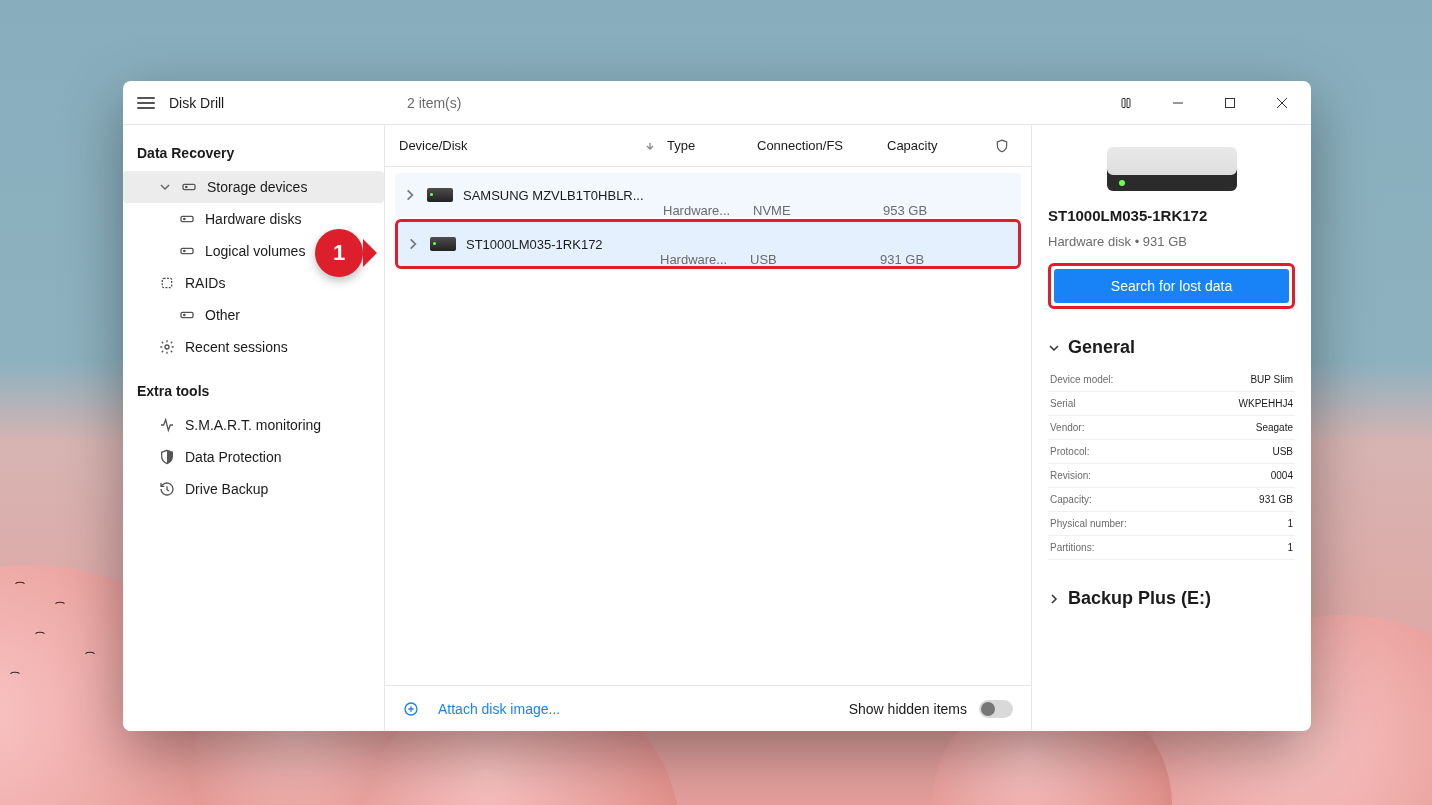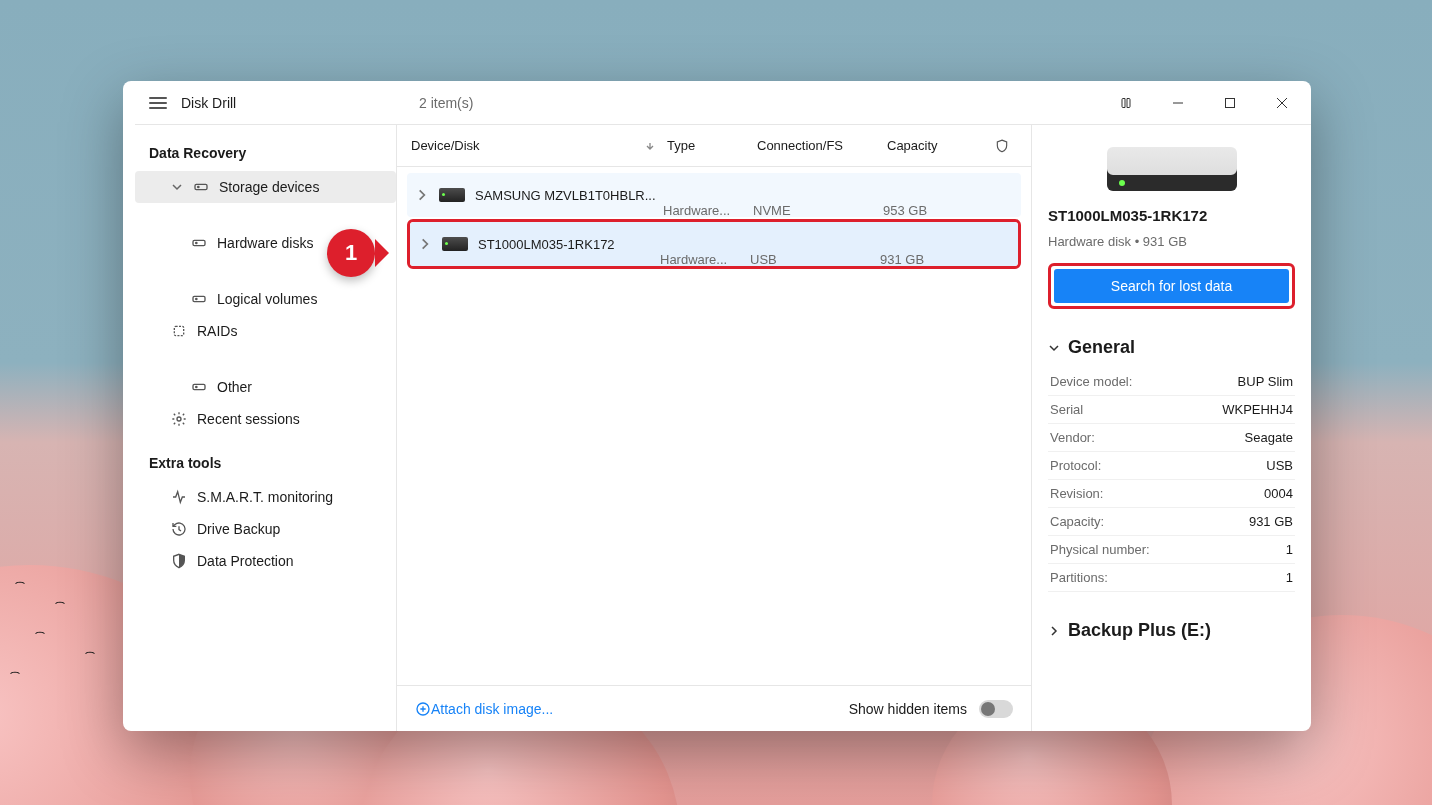--- a/index.html
+++ b/index.html
@@ -17,36 +17,36 @@
   *{box-sizing:border-box;font-family:"Segoe UI",Arial,sans-serif;}
   body{margin:0;width:1432px;height:805px;overflow:hidden;background:linear-gradient(#88aebd,#8db1bf 45%,#d7b4b2 55%,#e59e9b);position:relative;}
   .clouds{position:absolute;bottom:0;left:0;right:0;height:420px;pointer-events:none;}
   .cloud{position:absolute;border-radius:50%;background:radial-gradient(circle at 40% 30%,#f8c3c2,#e59590 60%,#c57d7a 90%);}
   .c1{width:500px;height:500px;left:-220px;bottom:-260px;}
   .c2{width:260px;height:260px;left:190px;bottom:-100px;}
   .c3{width:320px;height:320px;left:360px;bottom:-190px;}
   .c4{width:420px;height:420px;right:-120px;bottom:-230px;}
   .c5{width:240px;height:240px;right:260px;bottom:-120px;}
   .bird{position:absolute;font-size:14px;color:#1a1a1a;}
-  .window{position:absolute;left:123px;top:81px;width:1188px;height:650px;background:var(--win);border-radius:8px;box-shadow:0 20px 60px rgba(0,0,0,.35);overflow:hidden;display:flex;flex-direction:column;padding-left:12px;}
+  .window{position:absolute;left:123px;top:81px;width:1188px;height:650px;background:var(--win);border-radius:8px;box-shadow:0 20px 60px rgba(0,0,0,.35);overflow:hidden;display:flex;flex-direction:column;}
   .titlebar{height:44px;display:flex;align-items:center;border-bottom:1px solid var(--border);}
   .tb-left{display:flex;align-items:center;gap:14px;padding-left:14px;width:262px;}
   .hamb{width:18px;display:flex;flex-direction:column;gap:3px;}
   .hamb span{height:2px;background:#555;border-radius:1px;}
   .app-title{font-size:14px;color:var(--text);}
   .tb-mid{flex:1;padding-left:22px;font-size:14px;color:var(--muted);}
   .tb-right{display:flex;align-items:center;gap:6px;padding-right:6px;}
   .win-btn{width:46px;height:44px;display:flex;align-items:center;justify-content:center;color:#333;}
   .win-btn svg{width:12px;height:12px;}
   .content{flex:1;display:flex;min-height:0;}
   .sidebar{width:262px;border-right:1px solid var(--border);padding-top:14px;background:var(--win);}
   .sec-title{font-weight:600;font-size:14px;color:var(--text);padding:6px 14px 10px;}
   .nav-item{display:flex;align-items:center;gap:10px;padding:8px 14px 8px 36px;font-size:14px;color:var(--text);border-radius:4px;}
   .nav-item.lvl1{padding-left:36px;}
-  .nav-item.lvl2{padding-left:56px;margin-top:24px;}
+  .nav-item.lvl2{padding-left:56px;}
   .nav-item.active{background:#ececec;}
   .chev{width:12px;height:12px;flex:0 0 12px;}
   .ic{width:16px;height:16px;flex:0 0 16px;color:#555;}
   .main{flex:1;display:flex;min-height:0;}
   .table-wrap{flex:1;display:flex;flex-direction:column;min-width:0;}
   .thead{display:flex;align-items:center;height:42px;border-bottom:1px solid var(--border);padding:0 14px;font-size:13px;color:var(--text);gap:0;}
   .col-dev{flex:1;display:flex;align-items:center;gap:8px;}
   .col-type{width:90px;color:var(--text);}
   .col-conn{width:130px;}
   .col-cap{width:100px;}
@@ -58,32 +58,32 @@
   .row .expand{width:14px;height:14px;color:#777;flex:0 0 14px;}
   .driveic{width:26px;height:14px;border-radius:2px;background:linear-gradient(#4d4d4d,#222);position:relative;flex:0 0 26px;}
   .driveic::after{content:"";position:absolute;left:3px;top:5px;width:3px;height:3px;border-radius:50%;background:#6cff4e;}
   .row .col-type,.row .col-conn,.row .col-cap{color:var(--muted);margin-top:30px;}
   .row.hov{background:var(--row-hover);}
   .row.sel{background:var(--row-sel);}
   .hl-box{border:3px solid var(--hl);border-radius:6px;padding:0;margin:2px 0;}
   .badge{position:absolute;width:48px;height:48px;background:var(--hl);color:#fff;font-weight:700;font-size:22px;display:flex;align-items:center;justify-content:center;border-radius:50% 50% 50% 50%;box-shadow:0 4px 10px rgba(0,0,0,.25);}
   .badge::before{content:"";position:absolute;right:-14px;top:10px;border:14px solid transparent;border-left-color:var(--hl);border-right:0;transform:rotate(0deg);}
   .footer{height:46px;border-top:1px solid var(--border);display:flex;align-items:center;justify-content:space-between;padding:0 18px;font-size:14px;}
-  .attach{color:var(--blue);display:flex;align-items:center;gap:0;}
+  .attach{color:var(--blue);display:flex;align-items:center;gap:19px;}
   .toggle{width:34px;height:18px;background:#d9d9d9;border-radius:9px;position:relative;}
   .toggle::after{content:"";position:absolute;left:2px;top:2px;width:14px;height:14px;background:#777;border-radius:50%;}
   .right-pane{width:280px;border-left:1px solid var(--border);padding:22px 16px 10px;display:flex;flex-direction:column;gap:10px;overflow:auto;}
   .hdd-big{align-self:center;width:130px;height:44px;border-radius:6px;background:linear-gradient(#e9e9e9,#d8d8d8);position:relative;margin-bottom:6px;box-shadow:inset 0 -16px 0 #2b2b2b;}
   .hdd-big::after{content:"";position:absolute;left:12px;bottom:5px;width:6px;height:6px;border-radius:50%;background:#6cff4e;}
   .sel-name{font-weight:600;font-size:15px;color:var(--text);}
   .sel-sub{font-size:13px;color:var(--muted);}
   .hl-btn-wrap{border:3px solid var(--hl);border-radius:6px;padding:3px;margin-top:4px;}
   .blue-btn{background:var(--blue);color:#fff;font-size:14px;border:none;width:100%;height:34px;border-radius:3px;}
   .sect-toggle{display:flex;align-items:center;gap:8px;font-weight:600;font-size:18px;margin-top:18px;color:var(--text);}
-  .kv{display:flex;justify-content:space-between;font-size:13px;padding:6px 2px;border-bottom:1px solid #f0f0f0;text-align:center;}
+  .kv{display:flex;justify-content:space-between;font-size:10px;padding:6px 2px;border-bottom:1px solid #f0f0f0;text-align:center;}
   .kv .k{color:var(--muted);}
   .kv .v{color:var(--text);}
   .show-hidden{display:flex;align-items:center;gap:12px;color:var(--text);}
 </style>
 </head>
 <body>
 
 <div class="clouds">
   <div class="cloud c1"></div>
     <div class="cloud c2"></div>
@@ -181,33 +181,33 @@
         <span>Recent sessions</span>
       </div>
       <div class="sec-title" style="margin-top:14px">Extra tools</div>
       <div class="nav-item lvl1">
         <svg class="ic" viewBox="0 0 24 24" fill="none" stroke="currentColor" stroke-width="2">
             <path d="M3 12h4l3-8 4 16 3-8h4"></path>
           </svg>
         <span>S.M.A.R.T. monitoring</span>
       </div>
       <div class="nav-item lvl1">
+        <svg class="ic" viewBox="0 0 24 24" fill="currentColor">
+            <path d="M12 2l8 3v6c0 5-3.5 9-8 11-4.5-2-8-6-8-11V5z" fill="none" stroke="currentColor" stroke-width="2"></path>
+            <path d="M12 2l8 3v6c0 5-3.5 9-8 11z"></path>
+          </svg>
+        <span>Data Protection</span>
+      </div>
+      <div class="nav-item lvl1">
         <svg class="ic" viewBox="0 0 24 24" fill="none" stroke="currentColor" stroke-width="2">
             <path d="M3 12a9 9 0 1 0 3-6.7L3 8"></path>
             <path d="M3 3v5h5"></path>
             <path d="M12 8v5l3 2"></path>
           </svg>
         <span>Drive Backup</span>
-      </div>
-      <div class="nav-item lvl1">
-        <svg class="ic" viewBox="0 0 24 24" fill="currentColor">
-            <path d="M12 2l8 3v6c0 5-3.5 9-8 11-4.5-2-8-6-8-11V5z" fill="none" stroke="currentColor" stroke-width="2"></path>
-            <path d="M12 2l8 3v6c0 5-3.5 9-8 11z"></path>
-          </svg>
-        <span>Data Protection</span>
       </div>
     </div>
 
     <div class="main">
       <div class="table-wrap">
         <div class="thead">
           <div class="col-dev">
               <span>Device/Disk</span>
             </div>
           <svg class="sort-ic" viewBox="0 0 10 10">

